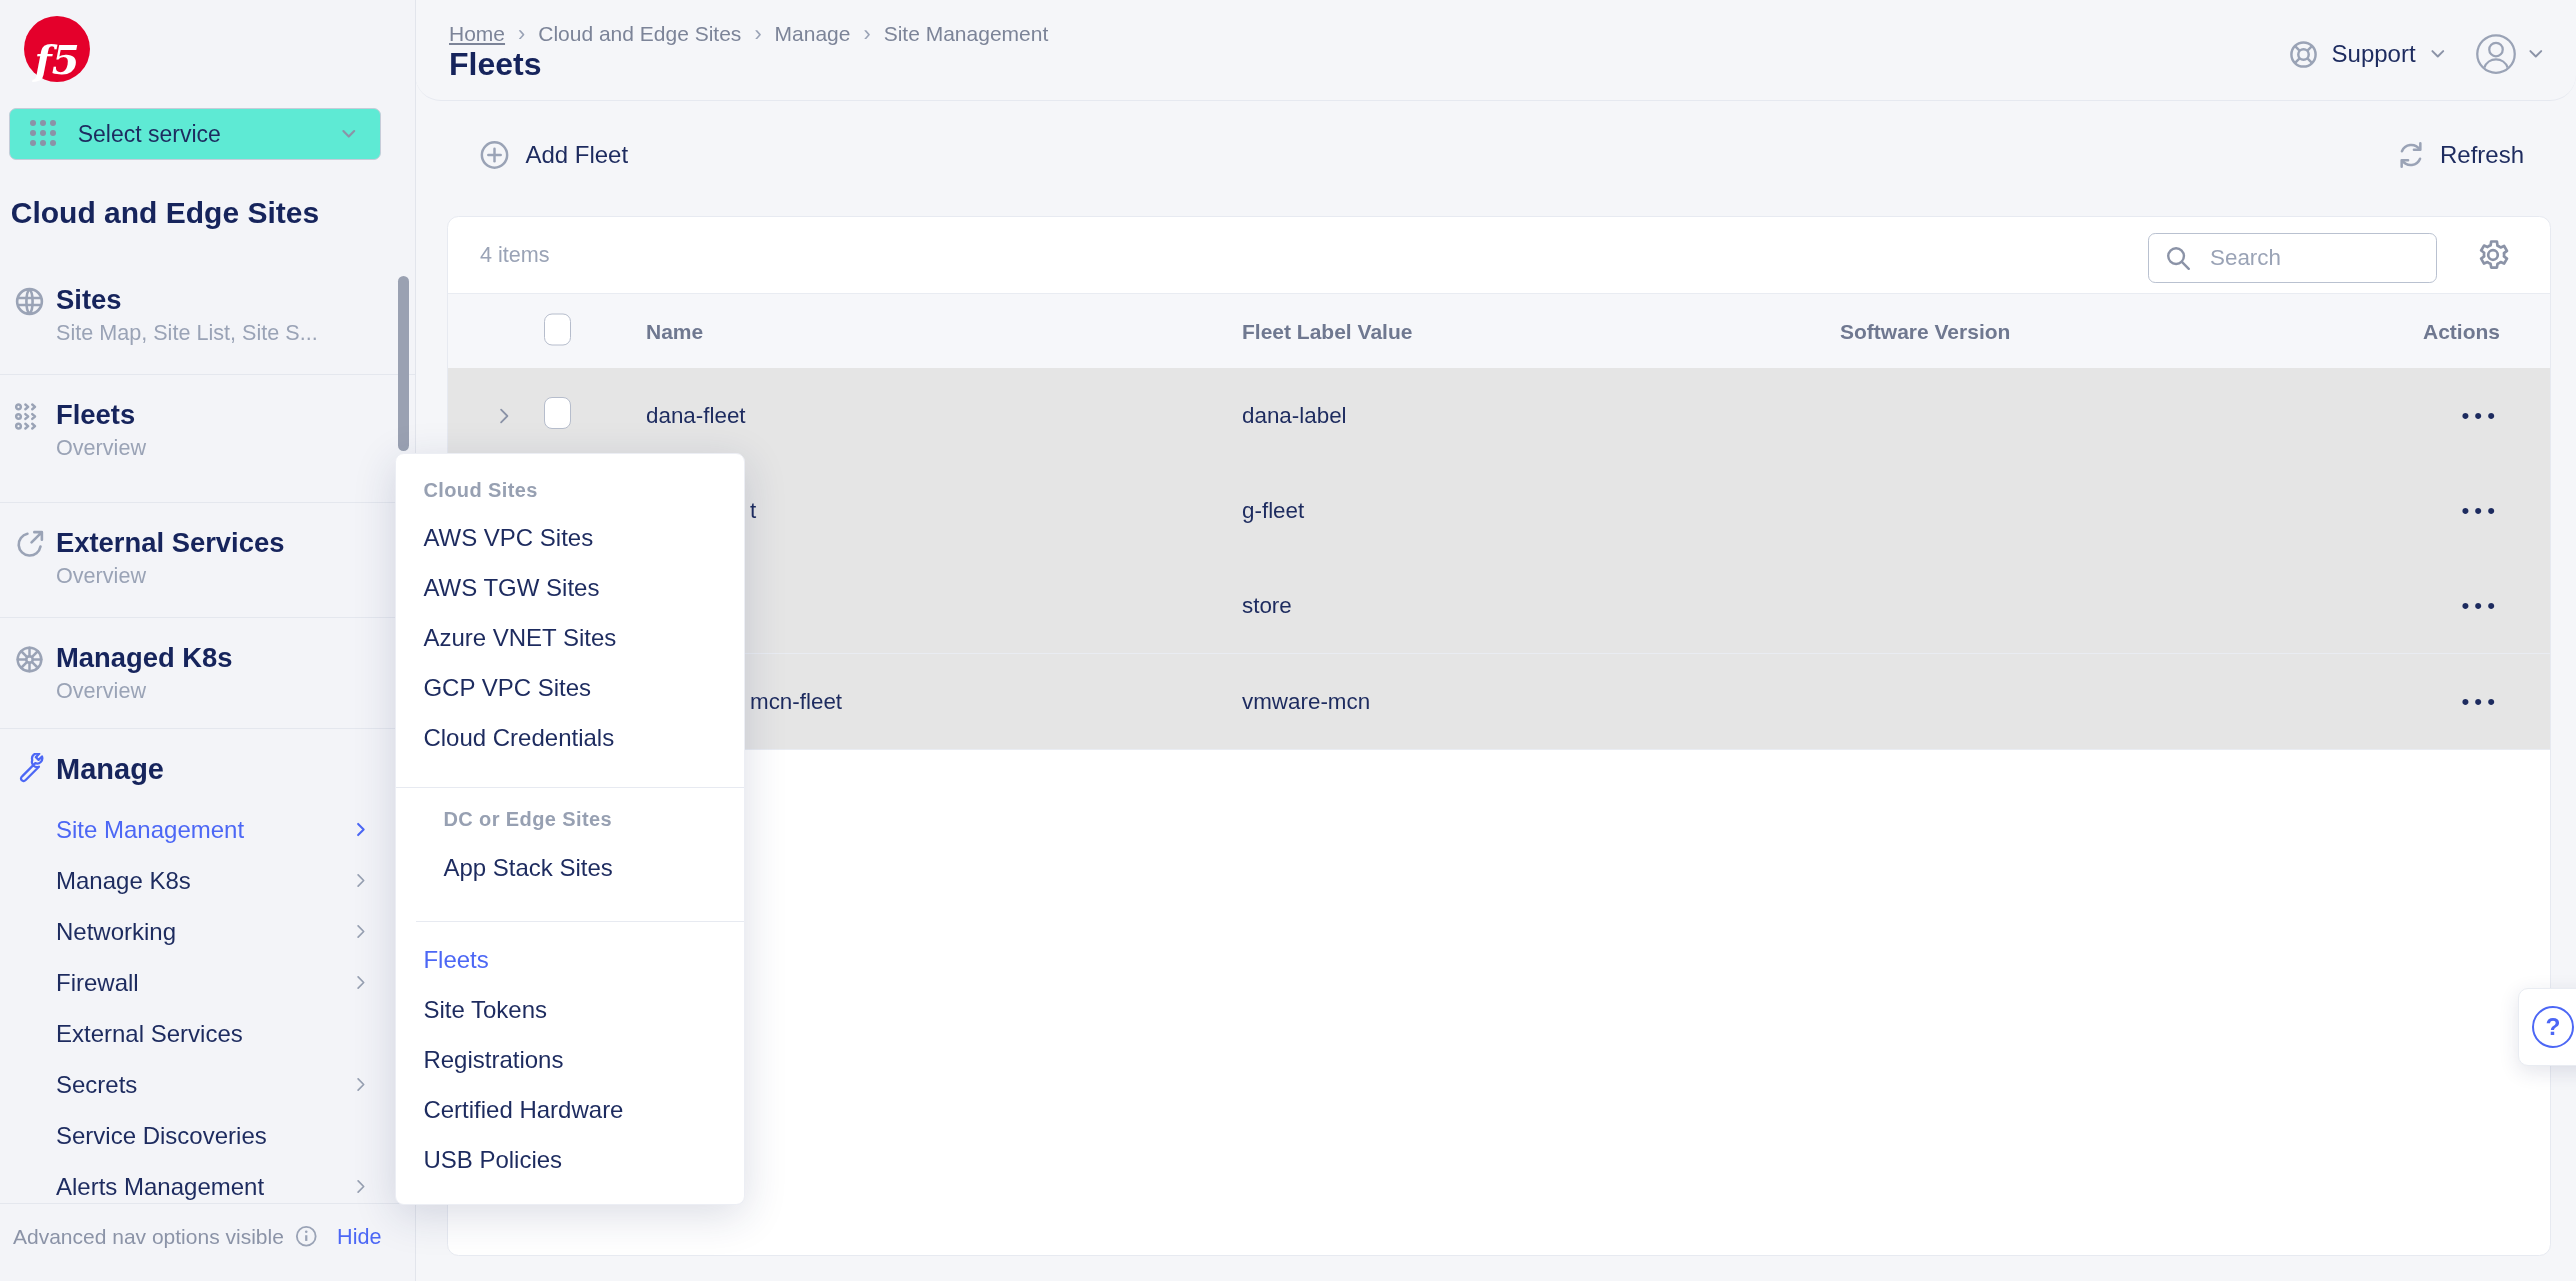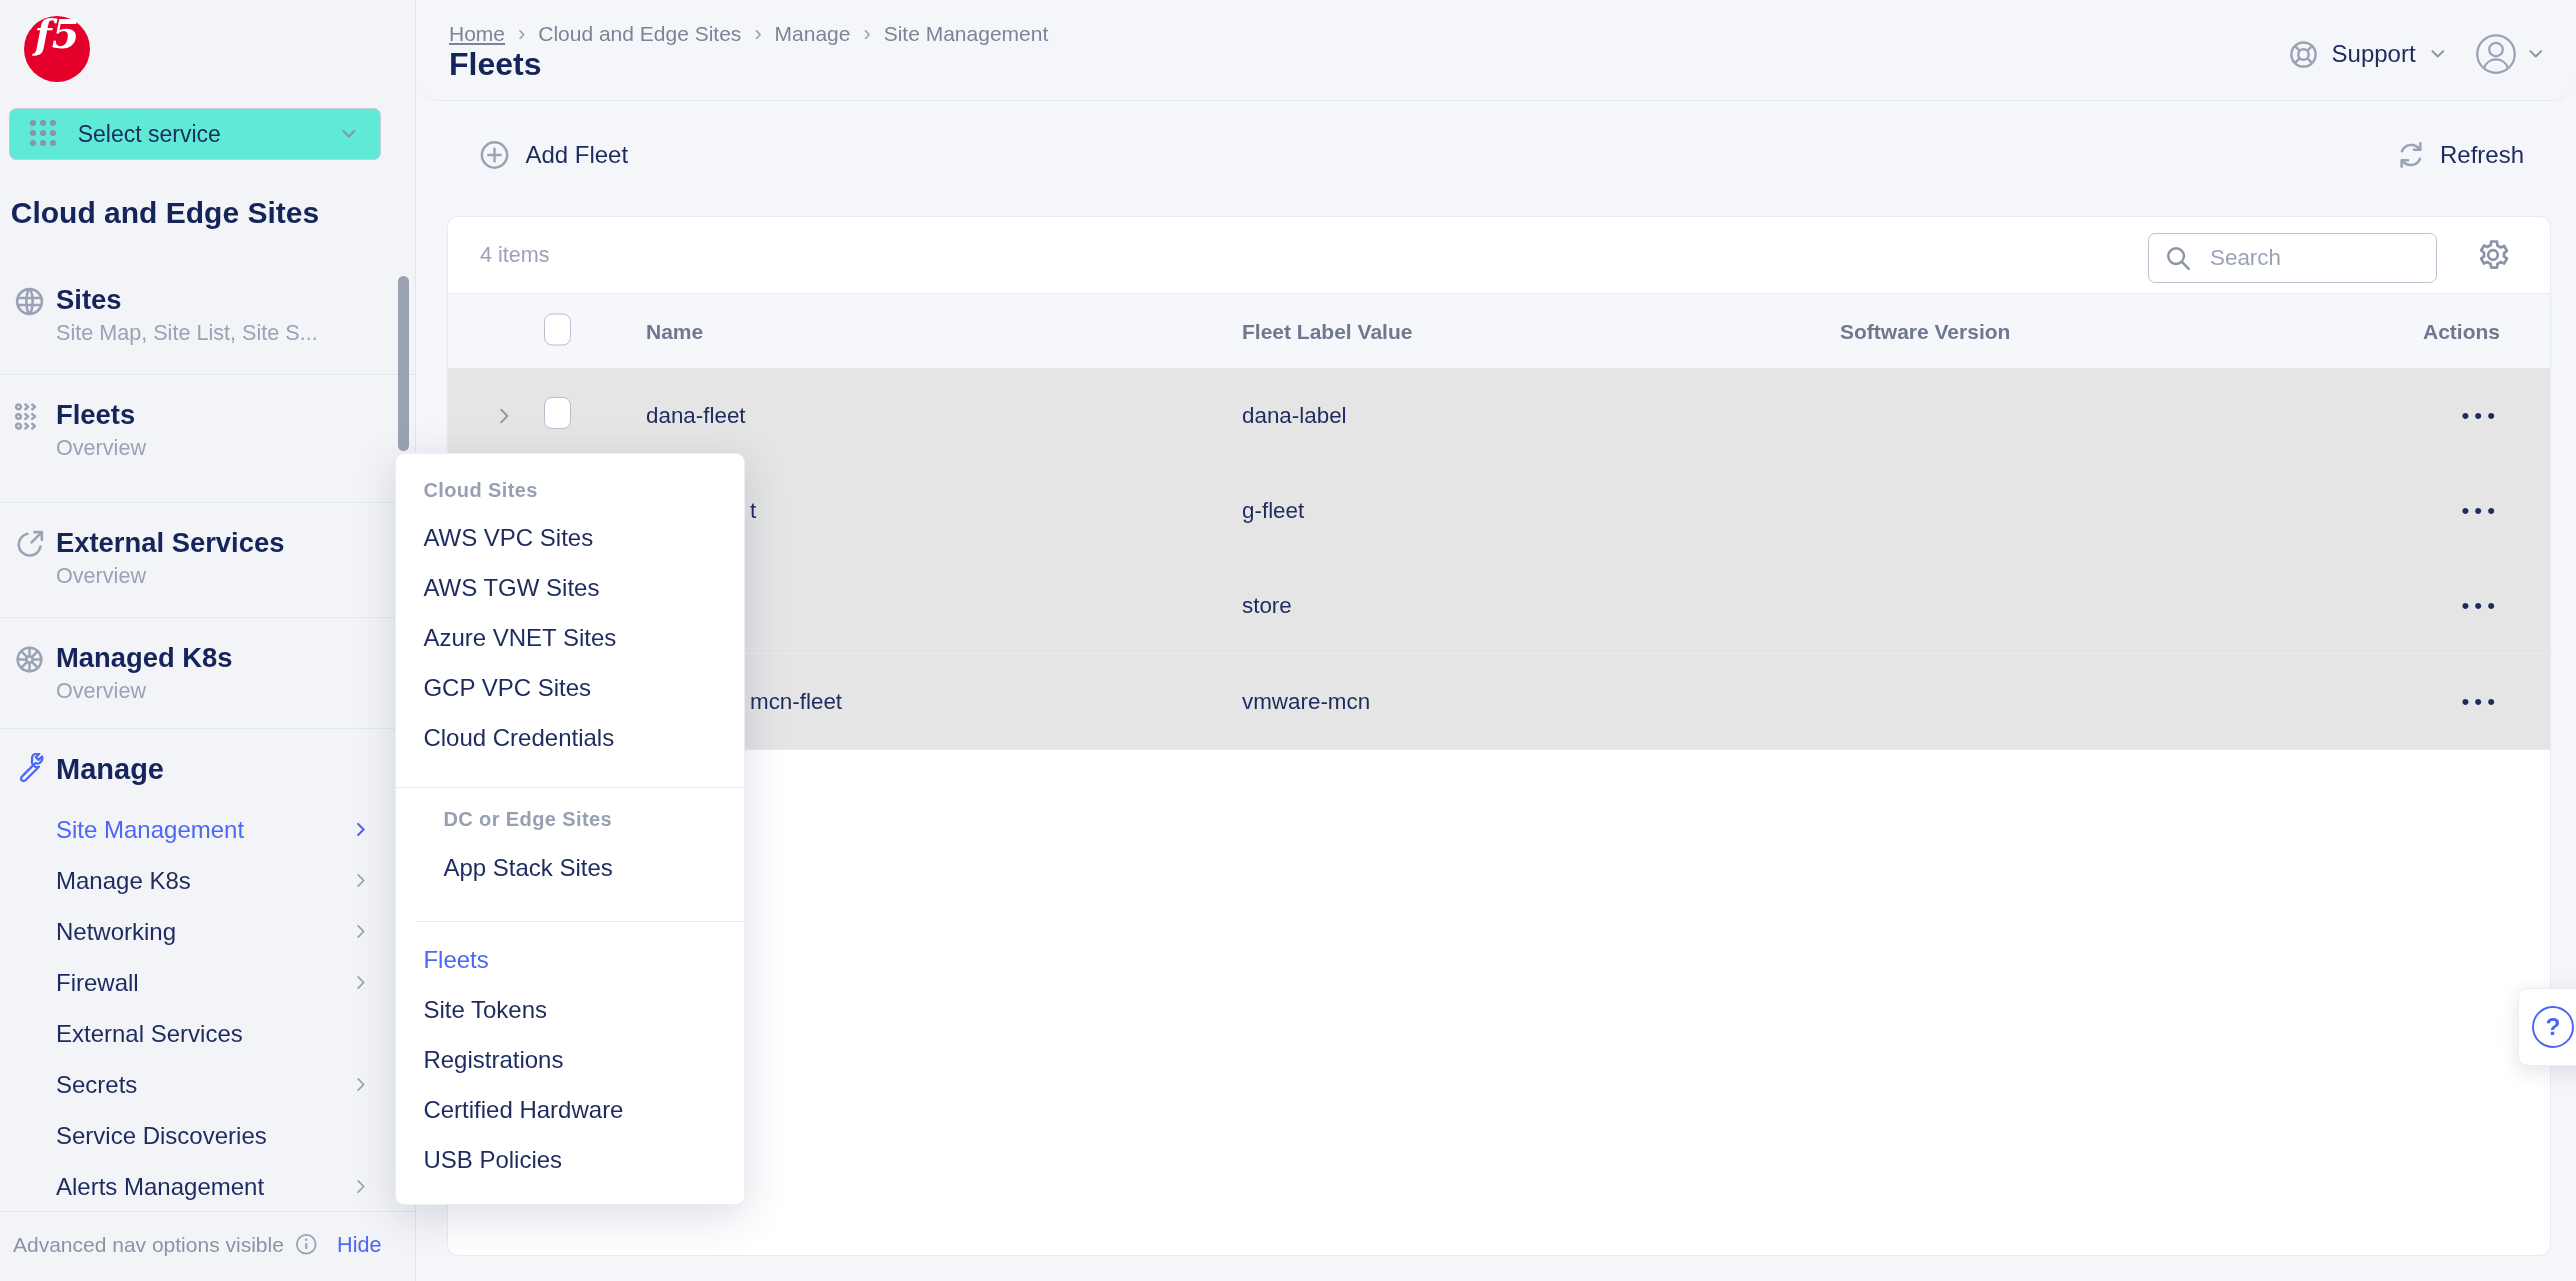--- a/index.html
+++ b/index.html
@@ -5,21 +5,21 @@
   html,body{margin:0;padding:0;}
   body{
     width:2576px;height:1281px;position:relative;overflow:hidden;
     background:#f5f6f9;
     font-family:"Liberation Sans", sans-serif;
     color:#1d2b5f;
     -webkit-font-smoothing:antialiased;
   }
   
   .sidebar{position:absolute;left:0;top:0;bottom:0;width:415px;background:#f3f4f8;border-right:0.7px solid #e2e5ec;z-index:10;}
-  .logo{position:absolute;left:24px;top:16px;width:66px;height:66px;border-radius:50%;background:#e4002b;display:flex;align-items:flex-start;justify-content:center;}
+  .logo{position:absolute;left:24px;top:16px;width:66px;height:66px;border-radius:50%;background:#e4002b;display:flex;align-items:flex-end;justify-content:center;}
   .logo span{color:#fff;font-family:"DejaVu Serif", serif;font-style:italic;font-weight:bold;font-size:40px;line-height:1;transform:translateY(-2.2px);}
   .service-select{position:absolute;left:8.7px;top:108px;width:372px;height:52px;background:#5eead4;border:1.4px solid #c6ccd9;border-radius:7.2px;display:flex;align-items:center;padding:0 20px;box-sizing:border-box;cursor:pointer;}
   .grid-icon{width:29px;height:29px;display:grid;grid-template-columns:repeat(3,7.2px);grid-template-rows:repeat(3,7.2px);gap:2.9px;margin-right:19px;}
   .grid-icon i{width:6.5px;height:6.5px;border-radius:50%;background:#8b93a7;}
   .service-select .label{font-size:23px;color:#1d2b5f;flex:1;}
   .sidebar-title{position:absolute;left:10.8px;top:196px;font-size:30px;font-weight:bold;color:#16245c;}
   .nav{position:absolute;left:0;right:0;top:260px;}
   .nav-item{position:relative;border-bottom:0.7px solid #e4e7ee;padding:21.6px 14.4px 17.3px 56px;box-sizing:border-box;cursor:pointer;}
   .nav-item:nth-child(1){height:115px;}
   .nav-item:nth-child(2){height:128px;}
@@ -29,21 +29,21 @@
   .nav-item .ntitle{font-size:27.4px;font-weight:600;color:#16245c;line-height:35px;}
   .nav-item .nsub{font-size:21.6px;color:#9aa3b6;line-height:32px;}
   .manage-header{position:absolute;left:0;top:749px;height:40px;display:flex;align-items:center;}
   .manage-header .micon{position:absolute;left:14.4px;width:33px;height:33px;color:#4c67f5;}
   .manage-header .mtitle{margin-left:56px;font-size:29px;font-weight:bold;color:#16245c;}
   .manage-list{position:absolute;left:0;right:0;top:804px;}
   .manage-item{height:51px;display:flex;align-items:center;padding:0 45px 0 56px;justify-content:space-between;font-size:24px;color:#1d2b5f;cursor:pointer;}
   .manage-item .chev{width:19px;height:19px;color:#97a0b2;flex:0 0 auto;}
   .manage-item.active{color:#4c67f5;}
   .manage-item.active .chev{color:#4c67f5;}
-  .sidebar-footer{position:absolute;left:0;right:0;bottom:4px;height:66px;border-top:0.7px solid #e4e7ee;display:flex;align-items:center;padding:0 13px;box-sizing:border-box;gap:10px;}
+  .sidebar-footer{position:absolute;left:0;right:0;bottom:12px;height:66px;border-top:0.7px solid #e4e7ee;display:flex;align-items:center;padding:0 13px;box-sizing:border-box;gap:10px;}
   .sidebar-footer .status{font-size:21px;color:#8b93a7;}
   .info-icon{width:24.5px;height:24.5px;color:#9aa3b6;}
   .hide-link{font-size:21.6px;color:#4c67f5;cursor:pointer;margin-left:8.7px;}
   .scroll-thumb{position:absolute;left:398px;top:276px;width:10.8px;height:175px;background:#9aa1b2;border-radius:5.8px;}
   
   .topbar{position:absolute;left:415px;right:0;top:8px;height:92px;border-bottom:0.7px solid #e6e9f0;border-radius:26px;}
   .breadcrumb{position:absolute;left:34px;top:13px;display:flex;align-items:center;gap:13px;font-size:21px;color:#7c8498;}
   .breadcrumb .bsep{color:#9aa3b6;font-size:21.6px;}
   .breadcrumb .bitem{cursor:pointer;}
   .breadcrumb .bitem.home{text-decoration:underline;}

